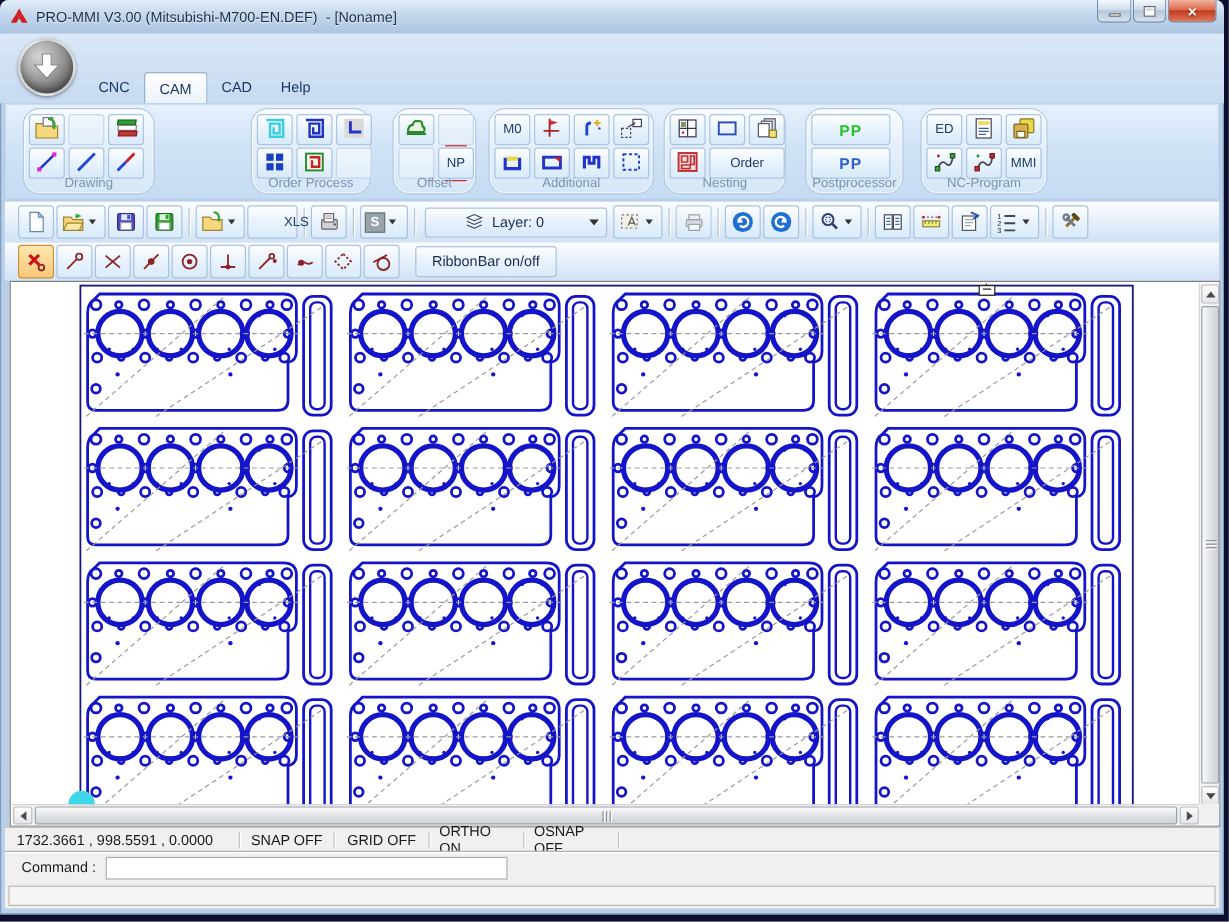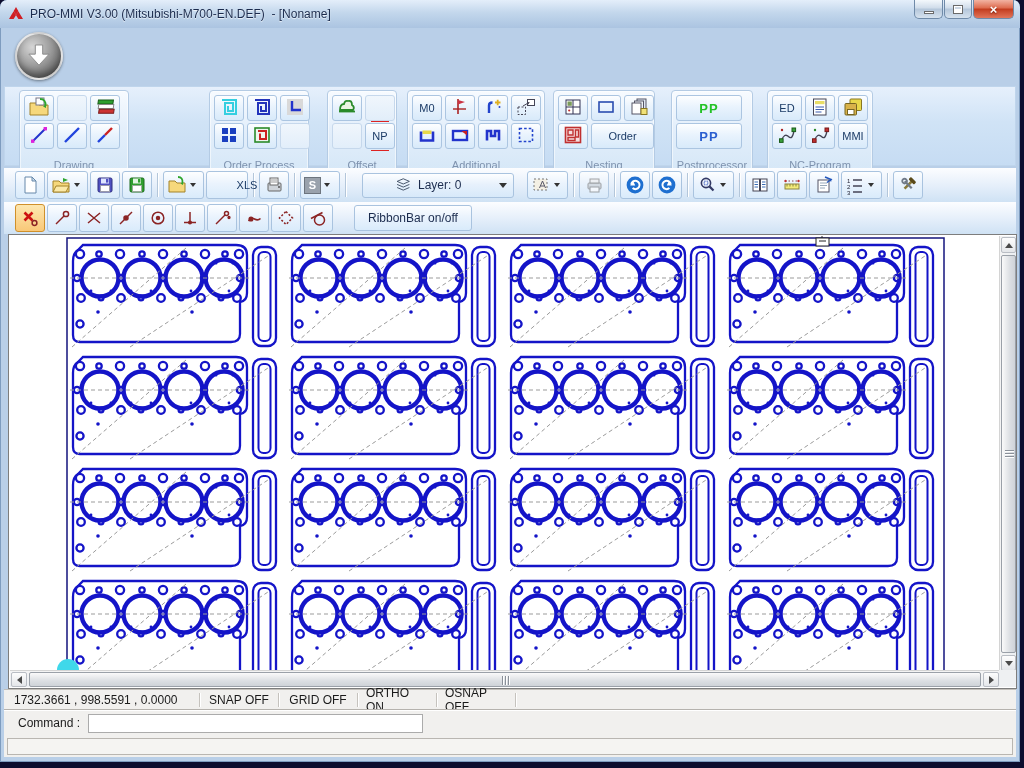--- a/index.html
+++ b/index.html
@@ -36,21 +36,21 @@
   .app-button svg { width:100%; height:100%; }
   .tabs { position:absolute; left:70px; bottom:0; display:flex; height:26px; }
   .tab { padding:0 12px; display:flex; align-items:center; font-size:12px; color:#17335f; cursor:default; }
   .tab.active { background:linear-gradient(#ffffff,#eaf2fb); border:1px solid #96b2d2; border-bottom:none;
     border-radius:3px 3px 0 0; }
 
   
   .ribbon { position:absolute; left:4px; top:86px; width:1012px; height:80px;
     background:linear-gradient(#e6f0fc,#d0e3f6 45%,#c6dcf3);
     border:1px solid #bfd5ec; }
-  .rgroup { position:absolute; top:3px; height:84px; border:1px solid #b4cbe4; border-radius:4px;
+  .rgroup { position:absolute; top:3px; height:72px; border:1px solid #b4cbe4; border-radius:14px;
     background:linear-gradient(#f7fbff,#e4effb 45%,#d5e7f7);
     box-shadow:inset 0 0 0 1px rgba(255,255,255,.55); }
   .rgroup .glabel { position:absolute; left:0; right:0; bottom:2px; text-align:center;
     font-size:11px; color:#7e92ae; }
   .rbtn { position:absolute; width:30px; height:26px; border:1px solid #abc5e1; border-radius:3px;
     background:linear-gradient(#fdfeff,#e9f3fd 45%,#d8eafa);
     display:flex; align-items:center; justify-content:center; font-size:11px; color:#1c3b66; }
   .rbtn svg { width:22px; height:22px; }
   .rbtn.empty { border-color:#c6d8ec; background:linear-gradient(#f0f6fc,#e2eefa); }
   .rbtn.wide { width:63px; }
@@ -66,31 +66,31 @@
   .tbtn { width:30px; height:28px; border:1px solid #a9c3df; border-radius:3px; margin:0 1px;
     background:linear-gradient(#fdfeff,#eaf3fd 45%,#d9ebfb);
     display:flex; align-items:center; justify-content:center; position:relative; font-size:11px; color:#1c3b66; }
   .tbtn svg { width:20px; height:20px; }
   .tbtn.has-dd { width:41px; justify-content:flex-start; padding-left:3px; }
   .tbtn .dd { width:0; height:0; border-left:3px solid transparent; border-right:3px solid transparent;
     border-top:4px solid #333; margin-left:3px; }
   .tbtn.active { border-color:#d0902a; background:linear-gradient(#fde7b0,#f9c878); }
   .tbtn.disabled { opacity:.8; }
   .tsep { width:1px; height:24px; background:#b3c6da; margin:0 4px; box-shadow:1px 0 0 #fff; }
-  .combo { height:25px; width:152px; border:1px solid #a9c3df; border-radius:3px; margin:0 12px;
+  .combo { height:25px; width:152px; border:1px solid #a9c3df; border-radius:3px; margin:0 4px;
     background:linear-gradient(#fdfeff,#e7f1fc 45%,#d7e9fa); display:flex; align-items:center; padding:0 6px;
     font-size:12px; color:#1c2c4e; }
   .combo svg { width:20px; height:14px; margin:0 3px 0 26px; }
   .combo .dd { margin-left:auto; width:0; height:0; border-left:4px solid transparent;
     border-right:4px solid transparent; border-top:5px solid #333; }
   .sbox { width:17px; height:17px; background:#9aa2ac; border:1px solid #6d757e; color:#fff;
     font-size:11px; font-weight:bold; display:flex; align-items:center; justify-content:center; }
   .wide-btn { height:26px; border:1px solid #a9c3df; border-radius:3px; padding:0 13px;
     background:linear-gradient(#fdfeff,#eaf3fd 45%,#d9ebfb);
-    font-size:12px; color:#1c2c4e; display:flex; align-items:center; margin-left:20px; }
+    font-size:12px; color:#1c2c4e; display:flex; align-items:center; margin-left:12px; }
 
   
   .canvas { position:absolute; left:8px; top:234px; width:1009px; height:455px;
     background:#fff; border:1px solid #7d7d7d; }
   .draw-area { position:absolute; left:1px; top:1px; width:990px; height:436px; overflow:hidden; }
   .vscroll { position:absolute; right:0px; top:1px; width:17px; height:436px; background:linear-gradient(90deg,#f4f4f4,#eceff2); border-left:1px solid #d4d4d4; }
   .hscroll { position:absolute; left:1px; bottom:1px; width:990px; height:17px; background:linear-gradient(#f4f4f4,#eceff2); border-top:1px solid #d4d4d4; }
   .sc-corner { position:absolute; right:0; bottom:1px; width:17px; height:17px; background:#eef0f2; }
   .sc-btn { position:absolute; background:linear-gradient(#fdfdfd,#e4e6e9); border:1px solid #b9bdc4; border-radius:2px;
     display:flex; align-items:center; justify-content:center; }
@@ -140,20 +140,28 @@
         </div>
         <div class="cap-btn max">
           <span class="glyph-max"></span>
         </div>
         <div class="cap-btn close">
           <span class="glyph-close">×</span>
         </div>
       </div>
   </div>
 
+  <div class="tabband">
+    <div class="tabs" id="tabs">
+        <div class="tab">CNC</div>
+        <div class="tab active">CAM</div>
+        <div class="tab">CAD</div>
+        <div class="tab">Help</div>
+      </div>
+  </div>
   <div class="app-button">
     <span>
       <svg viewBox="0 0 48 48">
           <g transform="translate(24,23)">
             <path d="M-4,-11 h8 v10 h7 l-11,12 -11,-12 h7 z" fill="#fff" stroke="#888" stroke-width="1"></path>
           </g>
         </svg>
     </span>
   </div>
 

